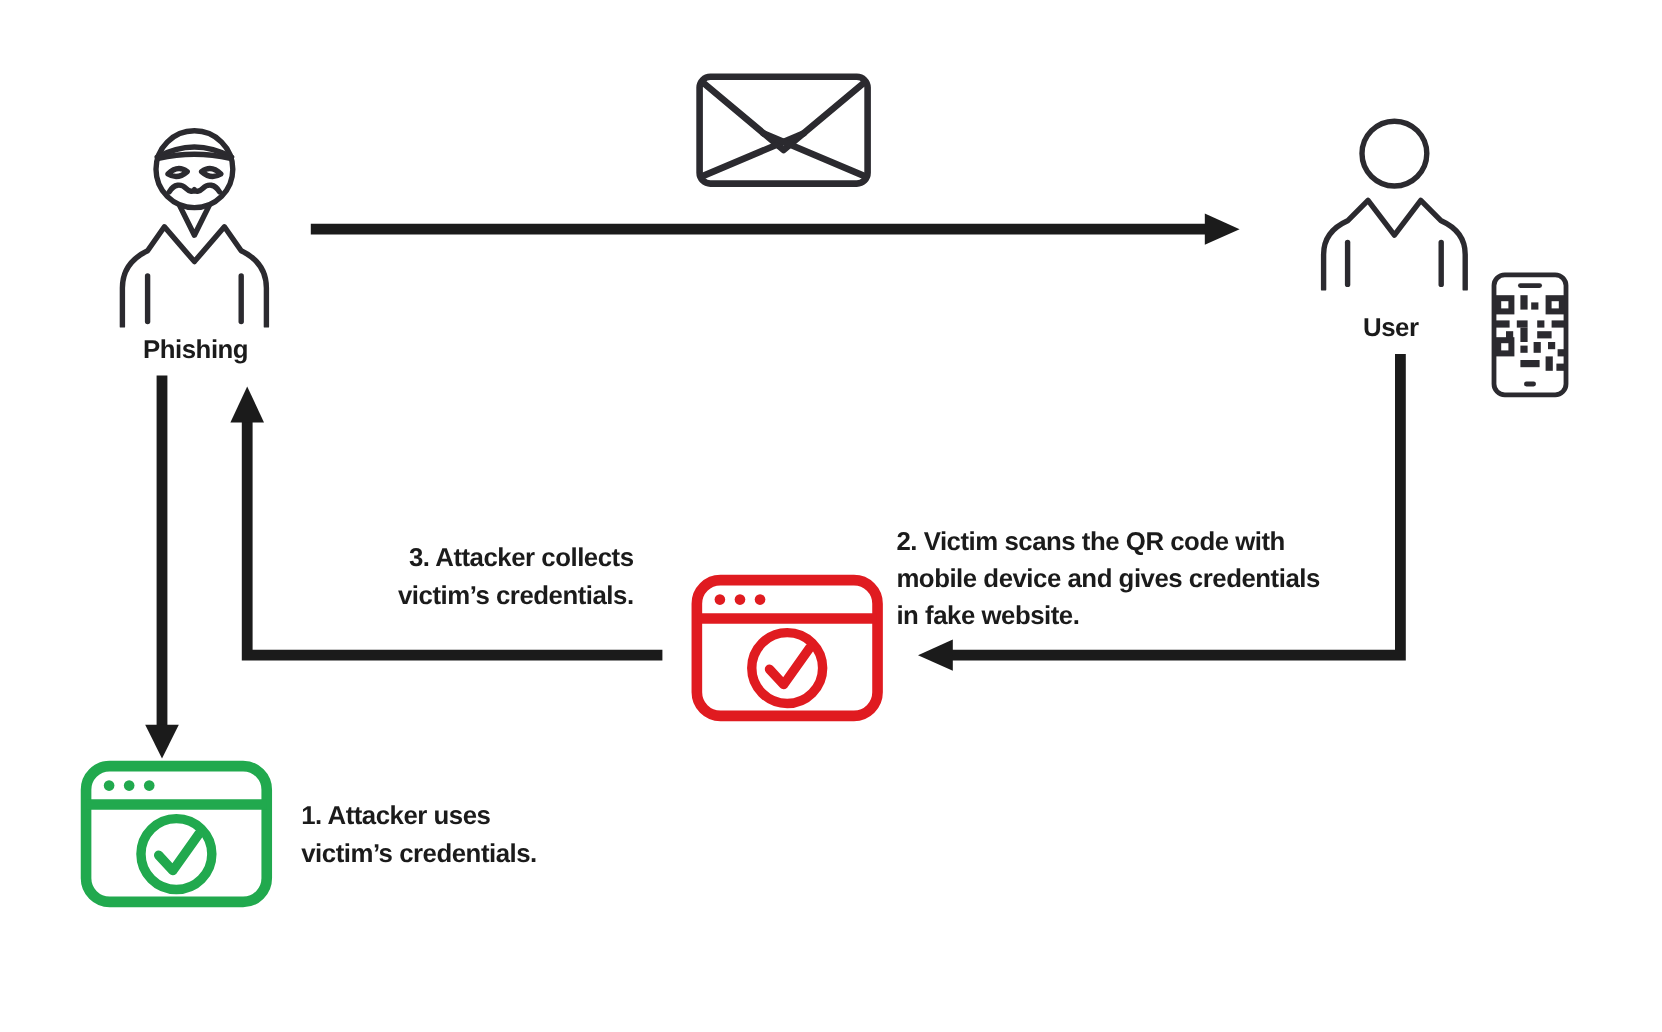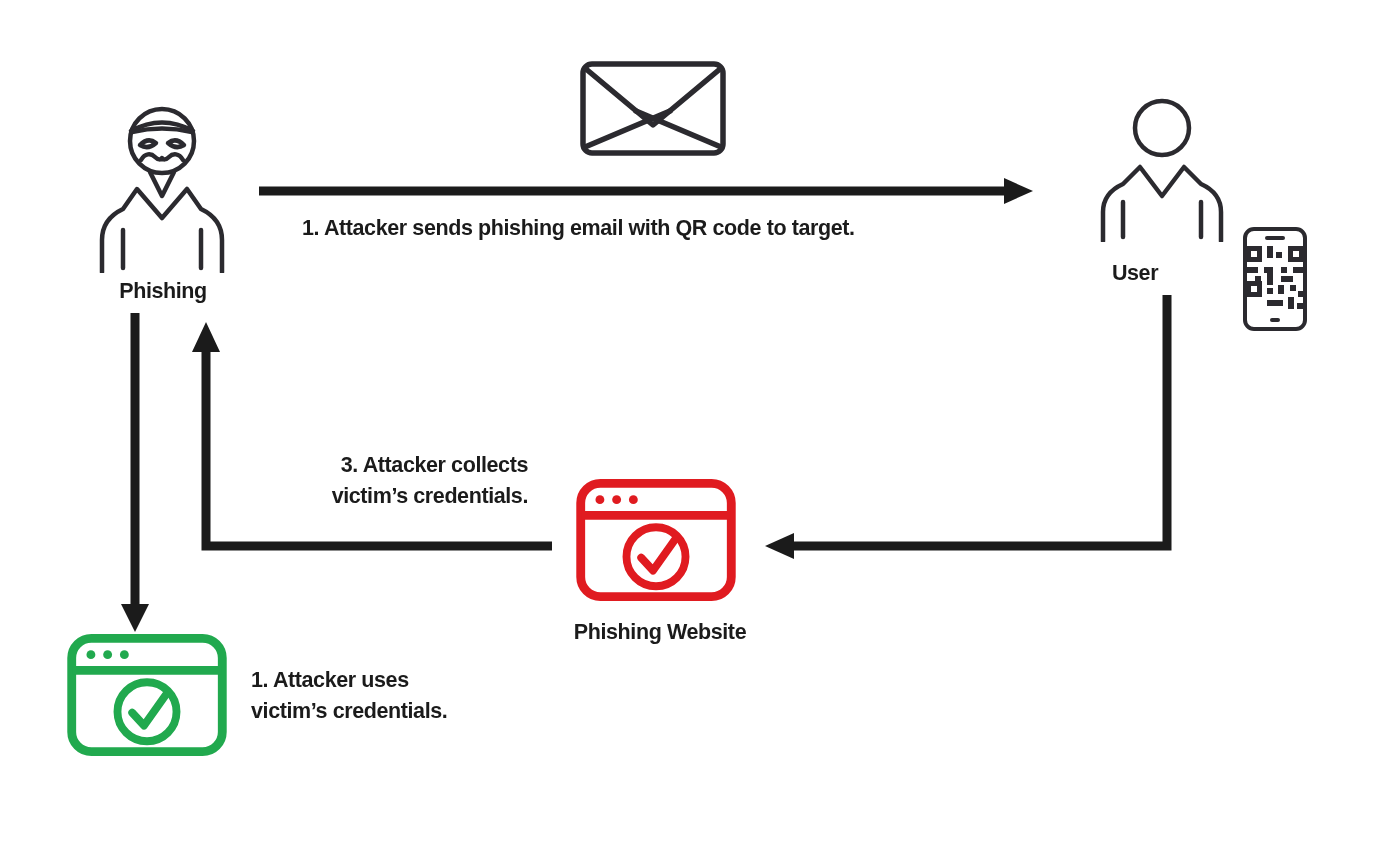--- a/index.html
+++ b/index.html
@@ -125,22 +125,23 @@
 
   <svg class="abs" style="left:575px;top:478px;color:var(--phishing-red,#e01b20)" width="162" height="124" viewBox="0 0 164 126">
     <use href="#browser-check"></use>
   </svg>
 
   <svg class="abs" style="left:64px;top:633px;color:var(--original-green,#21a94e)" width="166" height="124" viewBox="0 0 164 126">
     <use href="#browser-check"></use>
   </svg>
 
   <div class="label" style="left:103px;top:279px;width:120px">Phishing</div>
-  <div class="label" style="left:1075px;top:261px;width:120px">User</div>
-  <div class="label" style="left:560px;top:620px;width:200px">Phishing Website</div>
+  <div class="label" style="left:1099px;top:261px;width:120px">User</div>
 
-  <div class="step-text" style="left:302px;top:213px">1. Attacker sends phishing email with QR code to target.</div>
+  <div class="step-text" style="left:747px;top:436px">2. Victim scans the QR code with
+mobile device and gives credentials
+in fake website.</div>
   <div class="step-text" style="left:268px;top:450px;width:260px;text-align:right">3. Attacker collects
 victim’s credentials.</div>
   <div class="step-text" style="left:251px;top:665px">1. Attacker uses
 victim’s credentials.</div>
 
 </div>
 
 </body></html>

